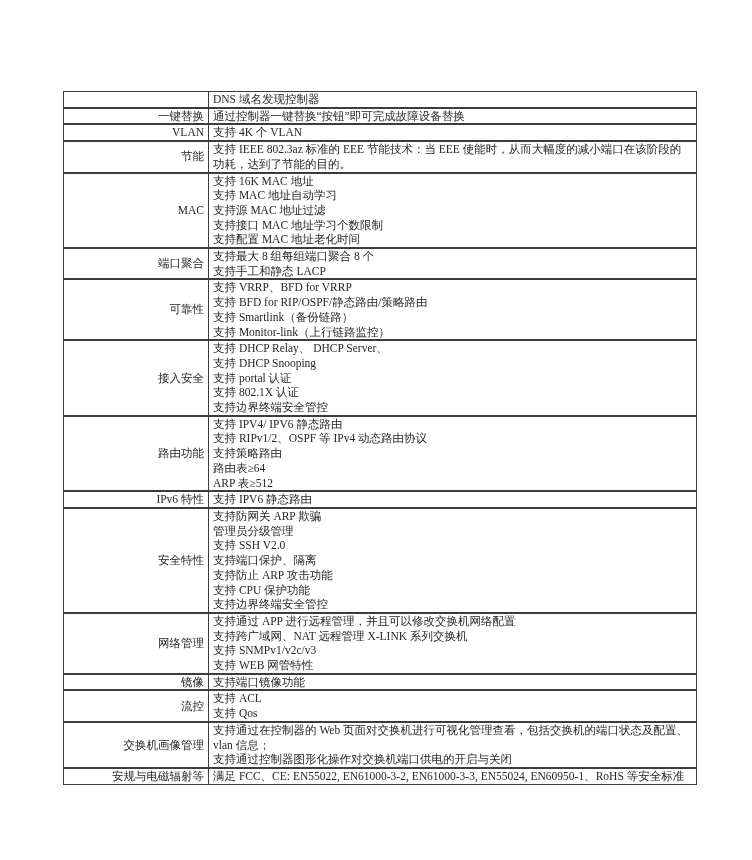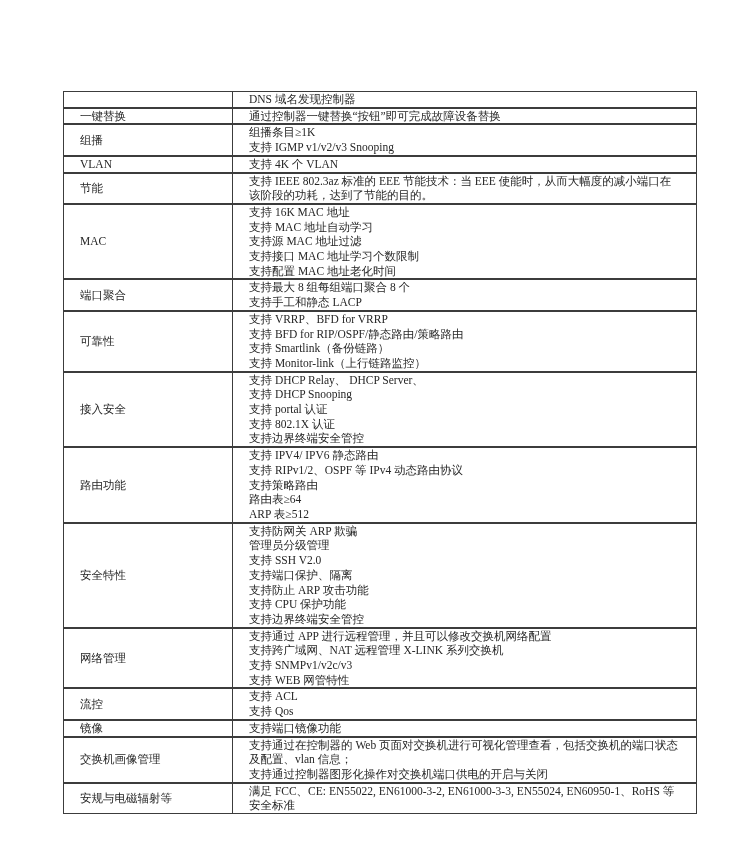--- a/index.html
+++ b/index.html
@@ -23,32 +23,33 @@
   table.spec-table {
     position: absolute;
     left: 63px;
     top: 91px;
     width: 634px;
     border-collapse: collapse;
     table-layout: fixed;
   }
   table.spec-table td {
     border: 1px solid #3c3c3c;
-    padding: 0 16px;
+    padding: 0 4px;
     vertical-align: middle;
     font-size: 11.5px;
     line-height: 14.7px;
     color: #262626;
     word-break: break-word;
   }
   table.spec-table tr + tr td {
     border-top: 2px solid #3c3c3c;
   }
   td.label-cell {
     width: 136px;
+    text-align: right;
   }
   td.value-cell .spec-line {
     white-space: normal;
   }
 </style>
 </head>
 <body>
 
 <div class="page">
   <table class="spec-table">
@@ -56,27 +57,20 @@
         <tr>
           <td class="label-cell"></td>
           <td class="value-cell">
             <div class="spec-line">DNS 域名发现控制器</div>
           </td>
         </tr>
         <tr>
           <td class="label-cell">一键替换</td>
           <td class="value-cell">
             <div class="spec-line">通过控制器一键替换“按钮”即可完成故障设备替换</div>
-          </td>
-        </tr>
-        <tr>
-          <td class="label-cell">组播</td>
-          <td class="value-cell">
-            <div class="spec-line">组播条目≥1K</div>
-            <div class="spec-line">支持 IGMP v1/v2/v3 Snooping</div>
           </td>
         </tr>
         <tr>
           <td class="label-cell">VLAN</td>
           <td class="value-cell">
             <div class="spec-line">支持 4K 个 VLAN</div>
           </td>
         </tr>
         <tr>
           <td class="label-cell">节能</td>
@@ -124,20 +118,26 @@
           <td class="label-cell">路由功能</td>
           <td class="value-cell">
             <div class="spec-line">支持 IPV4/ IPV6 静态路由</div>
             <div class="spec-line">支持 RIPv1/2、OSPF 等 IPv4 动态路由协议</div>
             <div class="spec-line">支持策略路由</div>
             <div class="spec-line">路由表≥64</div>
             <div class="spec-line">ARP 表≥512</div>
           </td>
         </tr>
         <tr>
+          <td class="label-cell">IPv6 特性</td>
+          <td class="value-cell">
+            <div class="spec-line">支持 IPV6 静态路由</div>
+          </td>
+        </tr>
+        <tr>
           <td class="label-cell">安全特性</td>
           <td class="value-cell">
             <div class="spec-line">支持防网关 ARP 欺骗</div>
             <div class="spec-line">管理员分级管理</div>
             <div class="spec-line">支持 SSH V2.0</div>
             <div class="spec-line">支持端口保护、隔离</div>
             <div class="spec-line">支持防止 ARP 攻击功能</div>
             <div class="spec-line">支持 CPU 保护功能</div>
             <div class="spec-line">支持边界终端安全管控</div>
           </td>
@@ -145,30 +145,30 @@
         <tr>
           <td class="label-cell">网络管理</td>
           <td class="value-cell">
             <div class="spec-line">支持通过 APP 进行远程管理，并且可以修改交换机网络配置</div>
             <div class="spec-line">支持跨广域网、NAT 远程管理 X-LINK 系列交换机</div>
             <div class="spec-line">支持 SNMPv1/v2c/v3</div>
             <div class="spec-line">支持 WEB 网管特性</div>
           </td>
         </tr>
         <tr>
+          <td class="label-cell">镜像</td>
+          <td class="value-cell">
+            <div class="spec-line">支持端口镜像功能</div>
+          </td>
+        </tr>
+        <tr>
           <td class="label-cell">流控</td>
           <td class="value-cell">
             <div class="spec-line">支持 ACL</div>
             <div class="spec-line">支持 Qos</div>
-          </td>
-        </tr>
-        <tr>
-          <td class="label-cell">镜像</td>
-          <td class="value-cell">
-            <div class="spec-line">支持端口镜像功能</div>
           </td>
         </tr>
         <tr>
           <td class="label-cell">交换机画像管理</td>
           <td class="value-cell">
             <div class="spec-line">支持通过在控制器的 Web 页面对交换机进行可视化管理查看，包括交换机的端口状态及配置、vlan 信息；</div>
             <div class="spec-line">支持通过控制器图形化操作对交换机端口供电的开启与关闭</div>
           </td>
         </tr>
         <tr>

